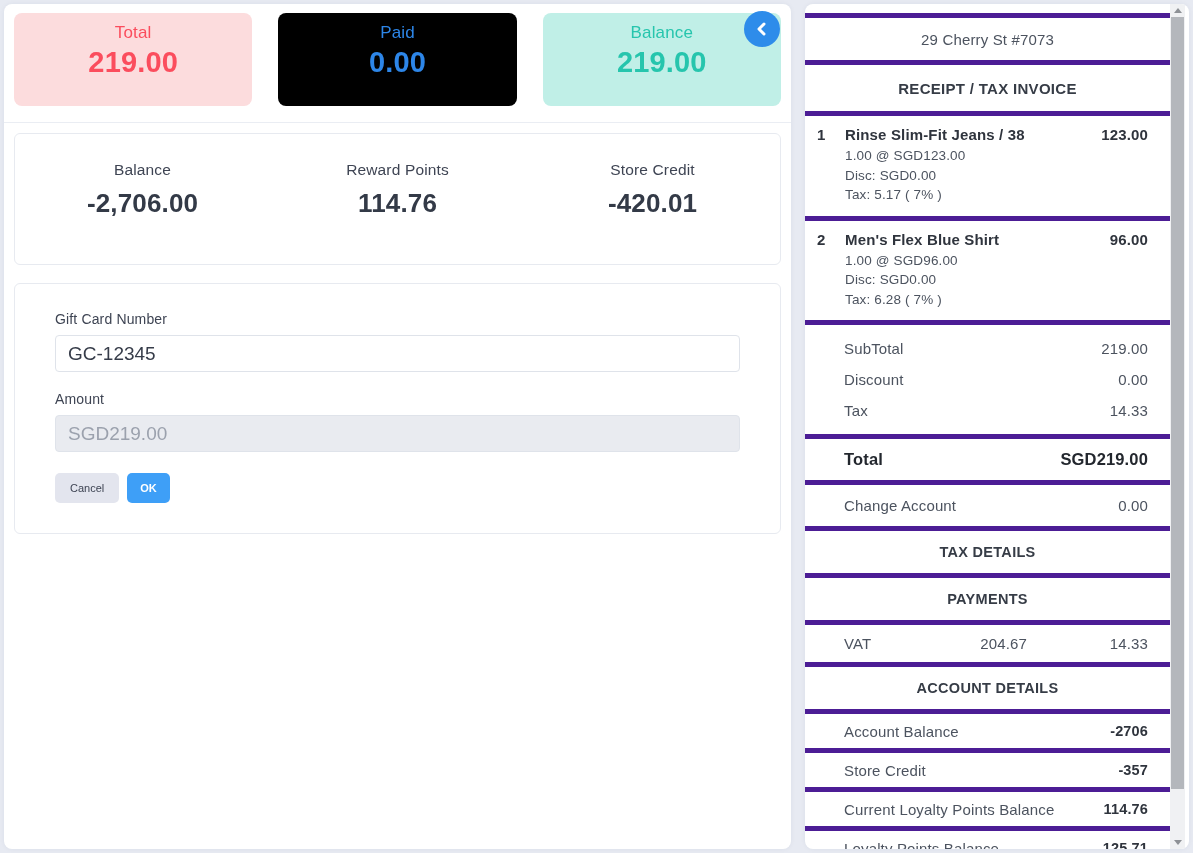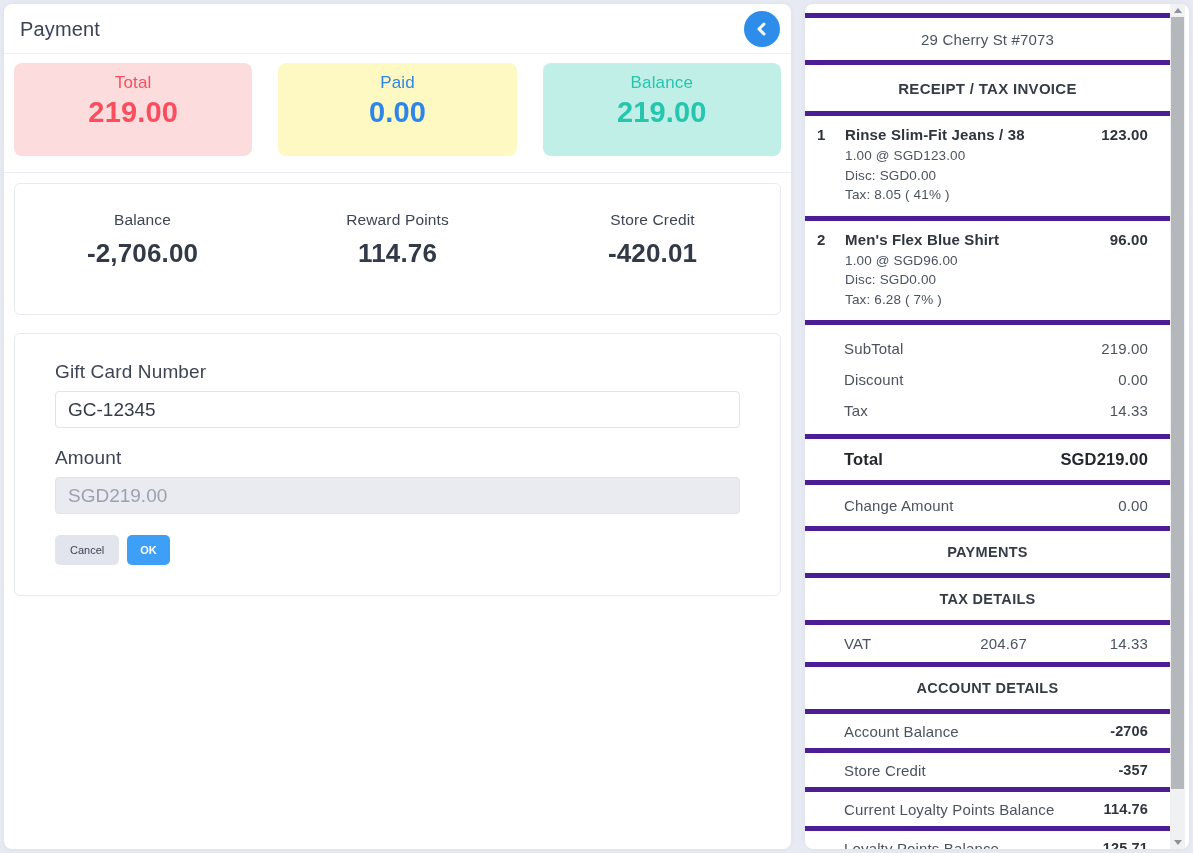--- a/index.html
+++ b/index.html
@@ -55,21 +55,21 @@
   .stat-card {
     flex: 1;
     height: 93px;
     border-radius: 8px;
     text-align: center;
     padding-top: 10px;
   }
   .stat-card .stat-label { font-size: 17px; }
   .stat-card .stat-value { font-size: 29px; font-weight: 700; margin-top: 3px; }
   .stat-total   { background: #fcdcdd; color: #fb4d5d; }
-  .stat-paid    { background: #fef9c3; color: #2d86e8; }
+  .stat-paid    { background: #000000; color: #2d86e8; }
   .stat-balance { background: #c0efe7; color: #26c5ad; }
 
   .section-divider {
     border-bottom: 1px solid #eaedf3;
     margin-top: 16px;
   }
   .balance-card {
     margin: 10px 10px 0;
     border: 1px solid #e7eaf0;
     border-radius: 6px;
@@ -79,21 +79,21 @@
   .balance-col { flex: 1; text-align: center; }
   .balance-col .col-label { font-size: 15.5px; color: #3e4453; }
   .balance-col .col-value { font-size: 26px; font-weight: 700; color: #333a47; margin-top: 9px; }
 
   .form-card {
     margin: 18px 10px 0;
     border: 1px solid #e7eaf0;
     border-radius: 6px;
     padding: 27px 40px 30px;
   }
-  .field-label { font-size: 19px; color: #3e4453; margin-bottom: 8px; }
+  .field-label { font-size: 14px; color: #3e4453; margin-bottom: 8px; }
   .text-input {
     width: 100%;
     height: 37px;
     border: 1px solid #dfe3ea;
     border-radius: 4px;
     font-family: "Liberation Sans", "DejaVu Sans", sans-serif;
     font-size: 19px;
     color: #363c49;
     padding: 0 12px;
     background: #fff;
@@ -223,21 +223,20 @@
     border-right: 4px solid transparent;
     border-top: 5px solid #8e9196;
   }
 </style>
 </head>
 <body>
 
 <div class="app">
 
   <div class="left-panel">
-    <div class="page-header">Payment</div>
     <button class="back-btn">
       <span style="display:flex;">
         <svg width="16" height="16" viewBox="0 0 16 16">
           <polyline points="10,3 5,8 10,13" fill="none" stroke="#ffffff" stroke-width="3" stroke-linecap="round" stroke-linejoin="round"></polyline>
         </svg>
       </span>
     </button>
 
     <div class="stat-row">
       <div class="stat-card stat-total">
@@ -292,21 +291,21 @@
 
       <div class="r-item r-border">
         <div class="r-item-head">
           <span>1</span>
           <span>Rinse Slim-Fit Jeans / 38</span>
           <span>123.00</span>
         </div>
         <div class="r-item-lines">
           <div>1.00 @ SGD123.00</div>
           <div>Disc: SGD0.00</div>
-          <div>Tax: 8.05 ( 41% )</div>
+          <div>Tax: 5.17 ( 7% )</div>
         </div>
       </div>
 
       <div class="r-item r-border">
         <div class="r-item-head">
           <span>2</span>
           <span>Men's Flex Blue Shirt</span>
           <span>96.00</span>
         </div>
         <div class="r-item-lines">
@@ -330,26 +329,26 @@
           <span>14.33</span>
         </div>
       </div>
 
       <div class="r-row r-grand r-border">
         <span>Total</span>
         <span>SGD219.00</span>
       </div>
 
       <div class="r-row r-change r-border">
-        <span>Change Amount</span>
+        <span>Change Account</span>
         <span>0.00</span>
       </div>
 
+      <div class="r-heading r-border">TAX DETAILS</div>
       <div class="r-heading r-border">PAYMENTS</div>
-      <div class="r-heading r-border">TAX DETAILS</div>
 
       <div class="r-tax-row r-border">
         <span>VAT</span>
         <span>204.67</span>
         <span>14.33</span>
       </div>
 
       <div class="r-heading r-border">ACCOUNT DETAILS</div>
 
       <div class="r-row r-acct-row r-border">

